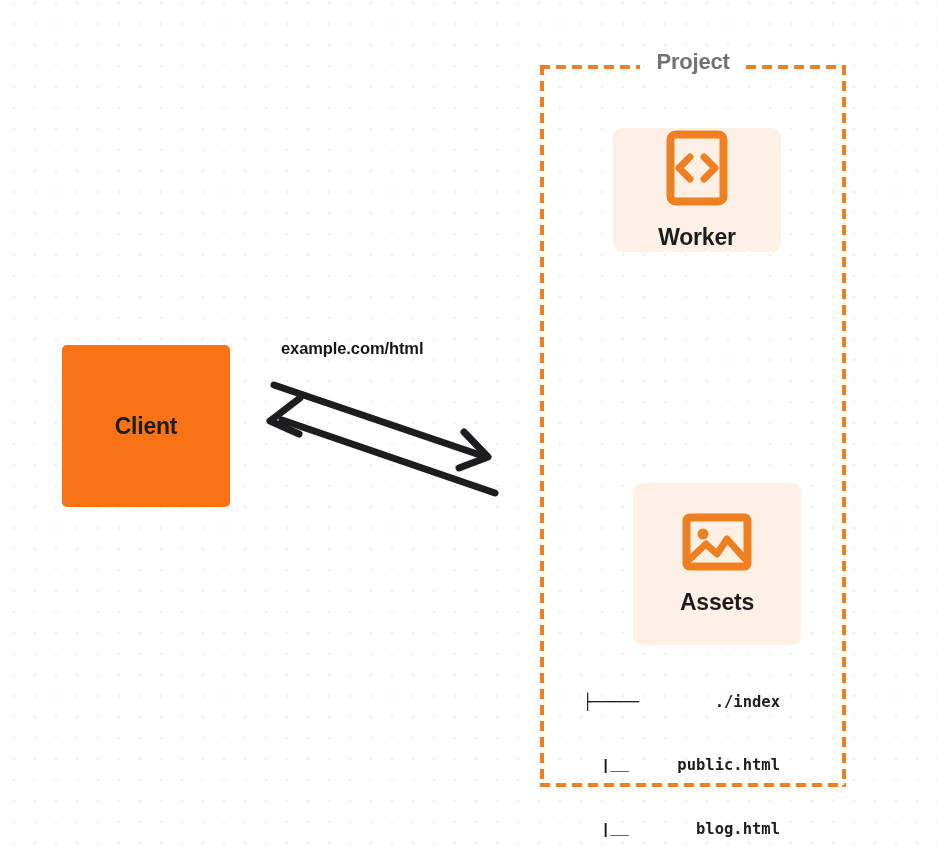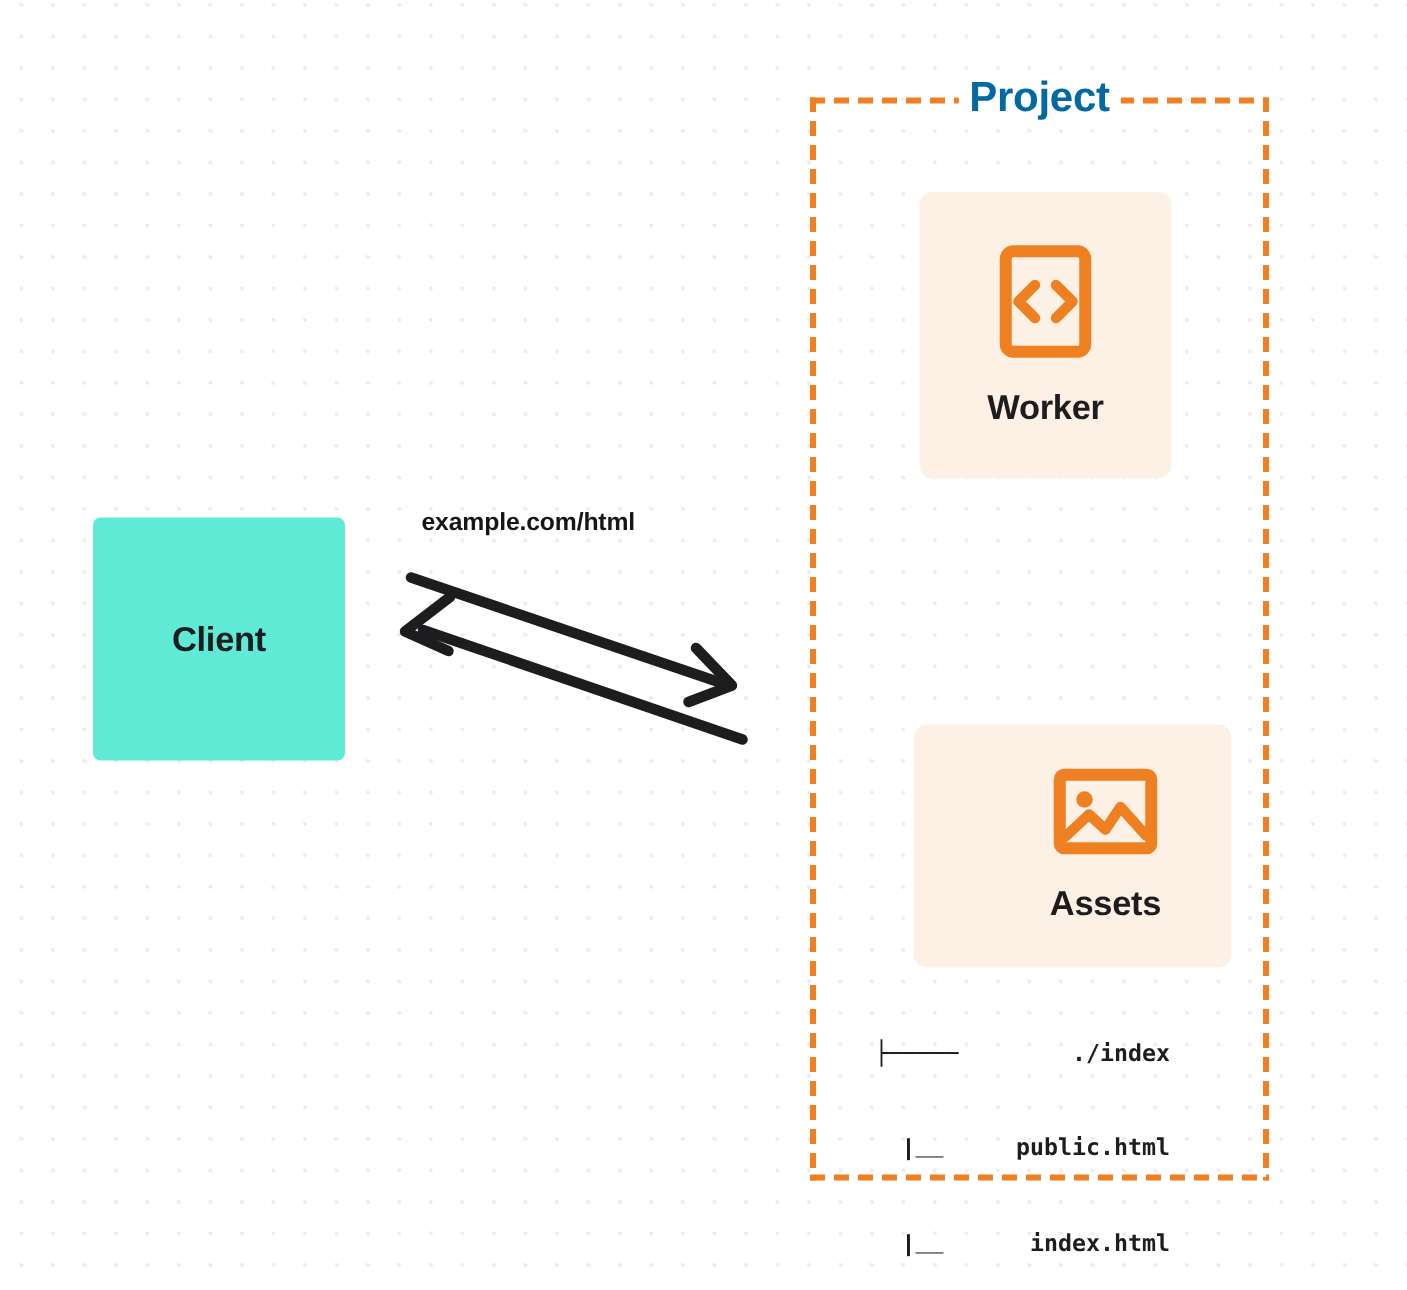--- a/index.html
+++ b/index.html
@@ -22,21 +22,21 @@
     inset: 0;
   }
 
   
   .client-box {
     position: absolute;
     left: 62px;
     top: 345px;
     width: 168px;
     height: 162px;
-    background: #5eead4;
+    background: #f97316;
     border-radius: 5px;
     display: flex;
     align-items: center;
     justify-content: center;
   }
   .client-label {
     font-size: 23px;
     font-weight: 700;
     color: #1d1d1f;
     letter-spacing: -0.2px;
@@ -99,41 +99,41 @@
   }
   .proj-left { left: 0; }
   .proj-right { right: 0; }
   .project-title {
     position: absolute;
     top: -16px;
     left: 50%;
     transform: translateX(-50%);
     padding: 0 7px;
     background: #ffffff;
-    color: #0369a1;
-    font-size: 28px;
+    color: #737373;
+    font-size: 22px;
     font-weight: 700;
     letter-spacing: -0.2px;
     white-space: nowrap;
   }
 
   
   .node-card {
     position: absolute;
     width: 168px;
-    height: 191px;
+    height: 124px;
     background: #fdf1e6;
     border-radius: 9px;
     display: flex;
     flex-direction: column;
     align-items: center;
     justify-content: center;
   }
   .worker-card { left: 613px; top: 128px; }
-  .assets-card { left: 609px; top: 483px; height: 162px; padding-left: 44px; }
+  .assets-card { left: 633px; top: 483px; height: 162px; }
 
   .node-icon {
     display: block;
     margin-bottom: 14px;
   }
   .node-label {
     font-size: 23px;
     font-weight: 700;
     color: #1d1d1f;
     letter-spacing: -0.2px;
@@ -222,18 +222,18 @@
     <div class="tree-row">
       <span class="tree-branch">├─────</span>
       <span class="tree-name">./index</span>
     </div>
     <div class="tree-row child">
       <span class="tree-branch">|__</span>
       <span class="tree-name">public.html</span>
     </div>
     <div class="tree-row child">
       <span class="tree-branch">|__</span>
-      <span class="tree-name">index.html</span>
+      <span class="tree-name">blog.html</span>
     </div>
     
   </div>
 
 </div>
 
 </body></html>

